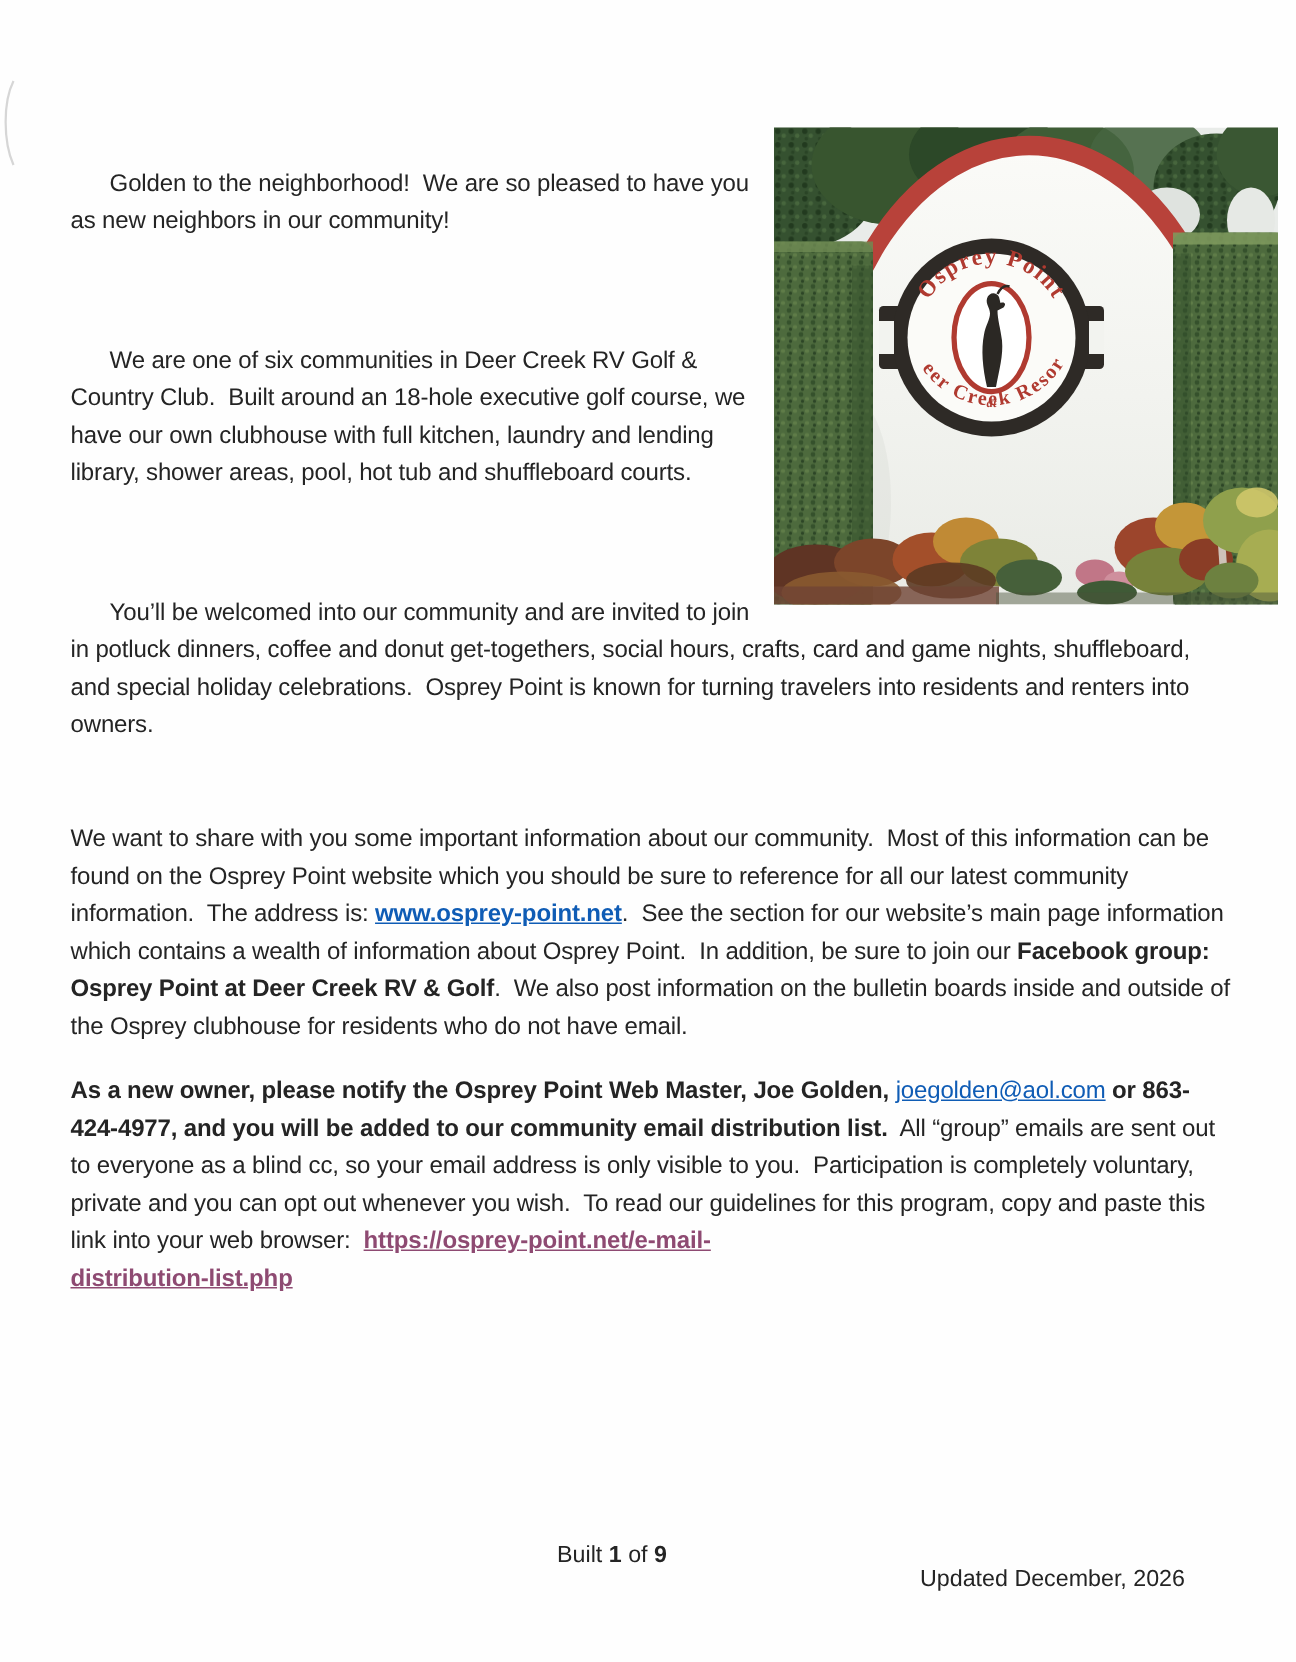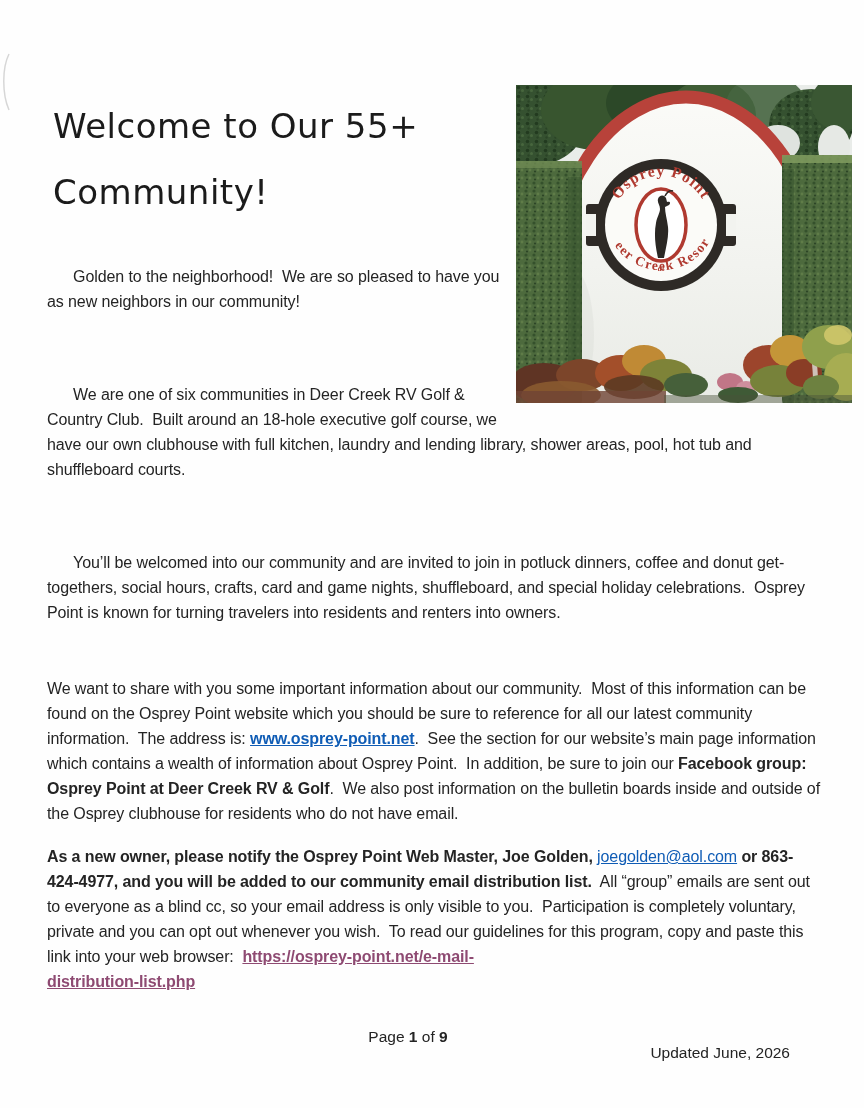--- a/index.html
+++ b/index.html
@@ -134,41 +134,37 @@
           <ellipse cx="312" cy="262" rx="26" ry="22" fill="#8fa04c"></ellipse>
           <ellipse cx="330" cy="292" rx="22" ry="24" fill="#a7ad52"></ellipse>
           <ellipse cx="305" cy="302" rx="18" ry="12" fill="#6d8140"></ellipse>
           <ellipse cx="322" cy="250" rx="14" ry="10" fill="#cfc76a" opacity="0.9"></ellipse>
           <rect x="0" y="306" width="150" height="12" fill="#6f4434" opacity="0.8"></rect>
           <rect x="148" y="310" width="190" height="8" fill="#49513a" opacity="0.45"></rect>
         </g>
       </svg>
     </figure>
 
-    <h1 class="title">
-      <span>Welcome to Our 55+</span>
-      <span>Community!</span>
-    </h1>
 
     <p>
       <span>Golden to the neighborhood!  We are so pleased to have you as new neighbors in our community!</span>
     </p>
 
 
     <p>
       <span>We are one of six communities in Deer Creek RV Golf &amp; Country Club.  Built around an 18-hole executive golf course, we have our own clubhouse with full kitchen, laundry and lending library, shower areas, pool, hot tub and shuffleboard courts.</span>
     </p>
 
     <p class="mb26">
       <span>You’ll be welcomed into our community and are invited to join in potluck dinners, coffee and donut get-togethers, social hours, crafts, card and game nights, shuffleboard, and special holiday celebrations.  Osprey Point is known for turning travelers into residents and renters into owners.</span>
     </p>
 
     <p><span>We want to share with you some important information about our community.  Most of this information can be found on the Osprey Point website which you should be sure to reference for all our latest community information.  The address is: </span><a href="#" class="lnk blue b">www.osprey-point.net</a><span>.  See the section for our website’s main page information which contains a wealth of information about Osprey Point.  In addition, be sure to join our </span><span class="b">Facebook group: Osprey Point at Deer Creek RV &amp; Golf</span><span>.  We also post information on the bulletin boards inside and outside of the Osprey clubhouse for residents who do not have email.</span></p>
 
     <p><span class="b">As a new owner, please notify the Osprey Point Web Master, Joe Golden, </span><a href="#" class="lnk blue">joegolden@aol.com</a><span class="b"> or 863-424-4977, and you will be added to our community email distribution list.</span><span>  All “group” emails are sent out to everyone as a blind cc, so your email address is only visible to you.  Participation is completely voluntary, private and you can opt out whenever you wish.  To read our guidelines for this program, copy and paste this link into your web browser:  </span><a href="#" class="lnk purple"><span>https://osprey-point.net/e-mail-</span><br><span>distribution-list.php</span></a></p>
 
   </div>
 
-  <div class="footer-page"><span>Page </span><span class="b">1</span><span> of </span><span class="b">9</span></div>
+  <div class="footer-page"><span>Built </span><span class="b">1</span><span> of </span><span class="b">9</span></div>
 
-  <div class="footer-updated">Updated June, 2026</div>
+  <div class="footer-updated">Updated December, 2026</div>
 
 </div>
 
 </body></html>

